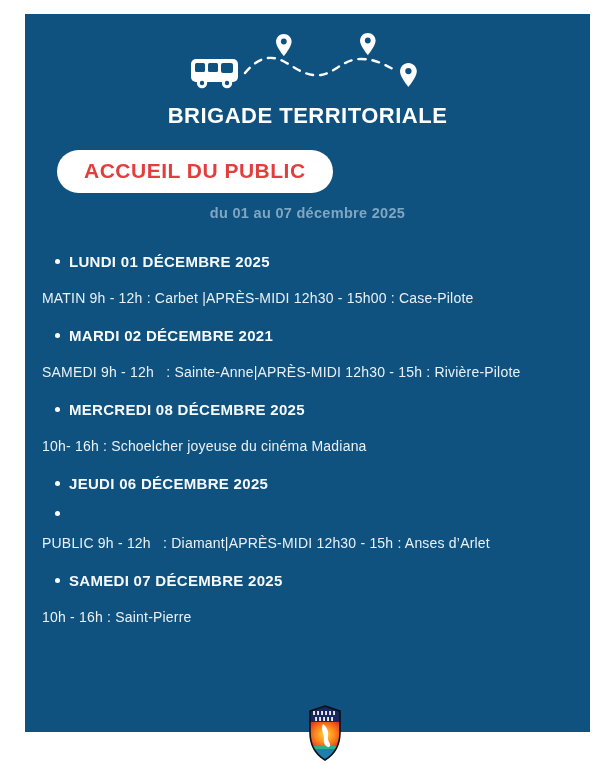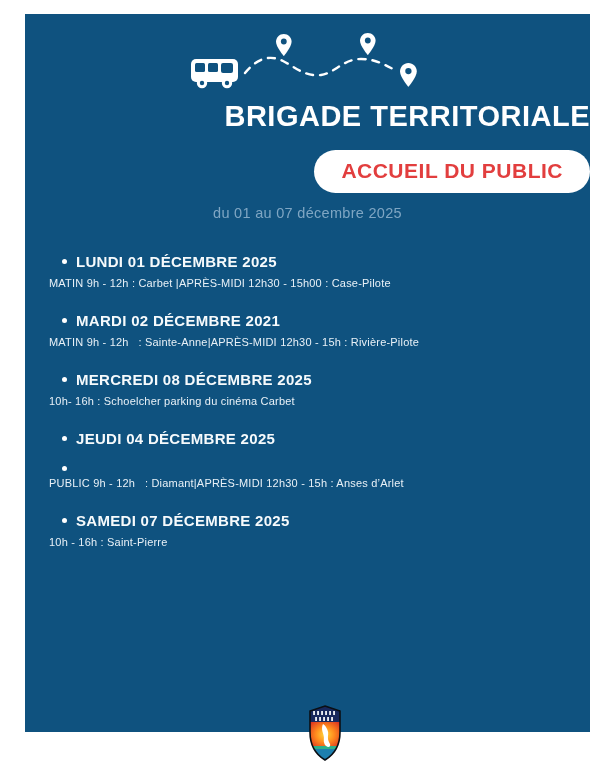--- a/index.html
+++ b/index.html
@@ -24,50 +24,50 @@
     background: #0f527f;
   }
   .route {
     margin: 19px auto 0 auto;
     width: 250px;
     height: 62px;
     display: block;
   }
   .title {
     margin-top: 4px;
-    text-align: right;
+    text-align: center;
     color: #ffffff;
-    font-size: 29px;
+    font-size: 22px;
     font-weight: 800;
     line-height: 34px;
     letter-spacing: 0.5px;
   }
   .title span { display: block; }
-  .pill-wrap { text-align: right; margin-top: 17px; }
+  .pill-wrap { text-align: left; margin-top: 17px; margin-left: 32px; }
   .pill {
     display: inline-block;
     background: #ffffff;
     color: #e23e3e;
     font-size: 21px;
     font-weight: 800;
     letter-spacing: 0.5px;
     padding: 9px 27px 10px 27px;
     border-radius: 24px;
   }
   .subtitle {
     margin-top: 12px;
     text-align: center;
     color: #7fa6c3;
     font-size: 14.5px;
-    font-weight: 400;
+    font-weight: 700;
     letter-spacing: 0.3px;
   }
   .schedule {
     margin-top: 31px;
-    padding-left: 24px;
+    padding-left: 17px;
     padding-right: 8px;
   }
   .entry + .entry { margin-top: 18px; }
   .day-row {
     display: flex;
     align-items: center;
     gap: 9px;
     padding-left: 13px;
   }
   .bullet {
@@ -78,23 +78,23 @@
     flex: 0 0 auto;
   }
   .day {
     color: #f6fafc;
     font-size: 15px;
     font-weight: 700;
     letter-spacing: 0.3px;
     line-height: 19px;
   }
   .detail {
-    margin-top: 3px;
+    margin-top: 18px;
     color: #e9f1f7;
-    font-size: 11px;
+    font-size: 14px;
     font-weight: 500;
     letter-spacing: 0.2px;
     line-height: 19px;
     white-space: pre-wrap;
   }
   .crest {
     position: absolute;
     left: 308px;
     top: 705px;
     width: 34px;
@@ -155,35 +155,35 @@
       <span class="day">LUNDI 01 DÉCEMBRE 2025</span>
     </div>
     <div class="detail">MATIN 9h - 12h : Carbet |APRÈS-MIDI 12h30 - 15h00 : Case-Pilote</div>
   </div>
 
   <div class="entry">
     <div class="day-row">
       <span class="bullet"></span>
       <span class="day">MARDI 02 DÉCEMBRE 2021</span>
     </div>
-    <div class="detail">MATIN 9h - 12h   : Sainte-Anne|APRÈS-MIDI 12h30 - 15h : Rivière-Pilote</div>
+    <div class="detail">SAMEDI 9h - 12h   : Sainte-Anne|APRÈS-MIDI 12h30 - 15h : Rivière-Pilote</div>
   </div>
 
   <div class="entry">
     <div class="day-row">
       <span class="bullet"></span>
       <span class="day">MERCREDI 08 DÉCEMBRE 2025</span>
     </div>
-    <div class="detail">10h- 16h : Schoelcher parking du cinéma Carbet</div>
-  </div>
-
-  <div class="entry">
-    <div class="day-row">
-      <span class="bullet"></span>
-      <span class="day">JEUDI 04 DÉCEMBRE 2025</span>
+    <div class="detail">10h- 16h : Schoelcher joyeuse du cinéma Madiana</div>
+  </div>
+
+  <div class="entry">
+    <div class="day-row">
+      <span class="bullet"></span>
+      <span class="day">JEUDI 06 DÉCEMBRE 2025</span>
     </div>
   </div>
 
   <div class="entry">
     <div class="day-row">
       <span class="bullet"></span>
     </div>
     <div class="detail">PUBLIC 9h - 12h   : Diamant|APRÈS-MIDI 12h30 - 15h : Anses d’Arlet</div>
   </div>
 

